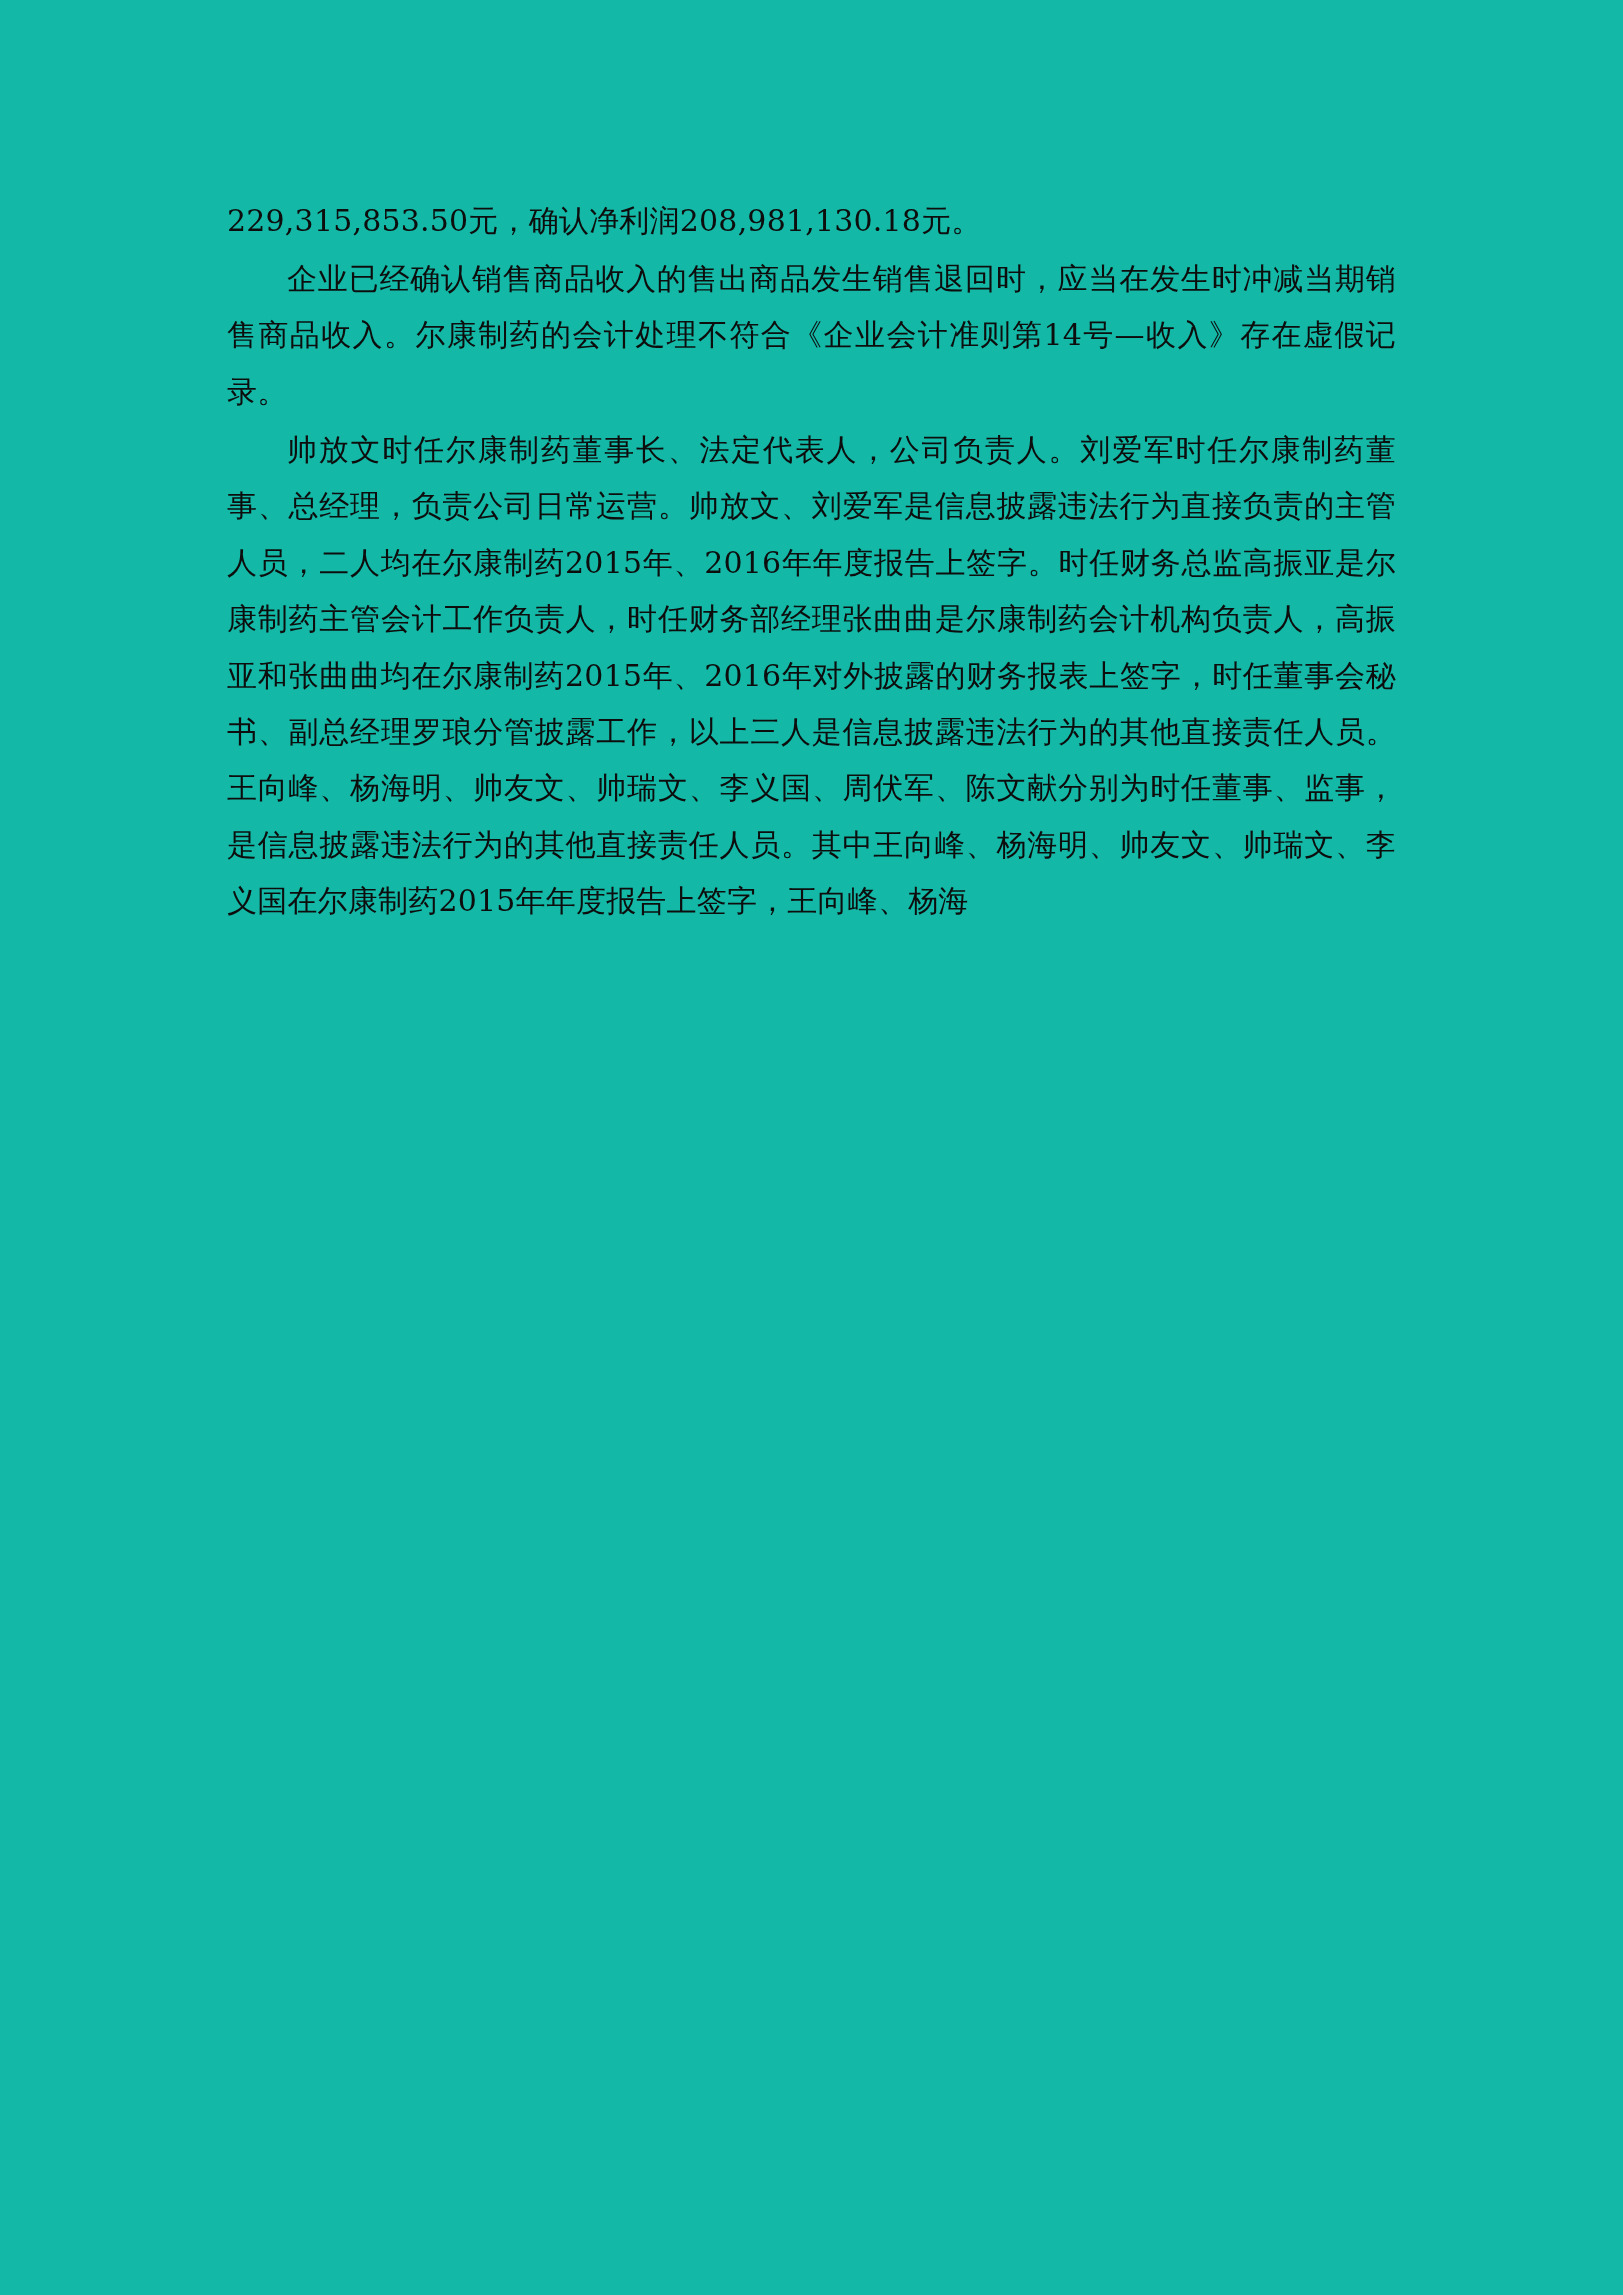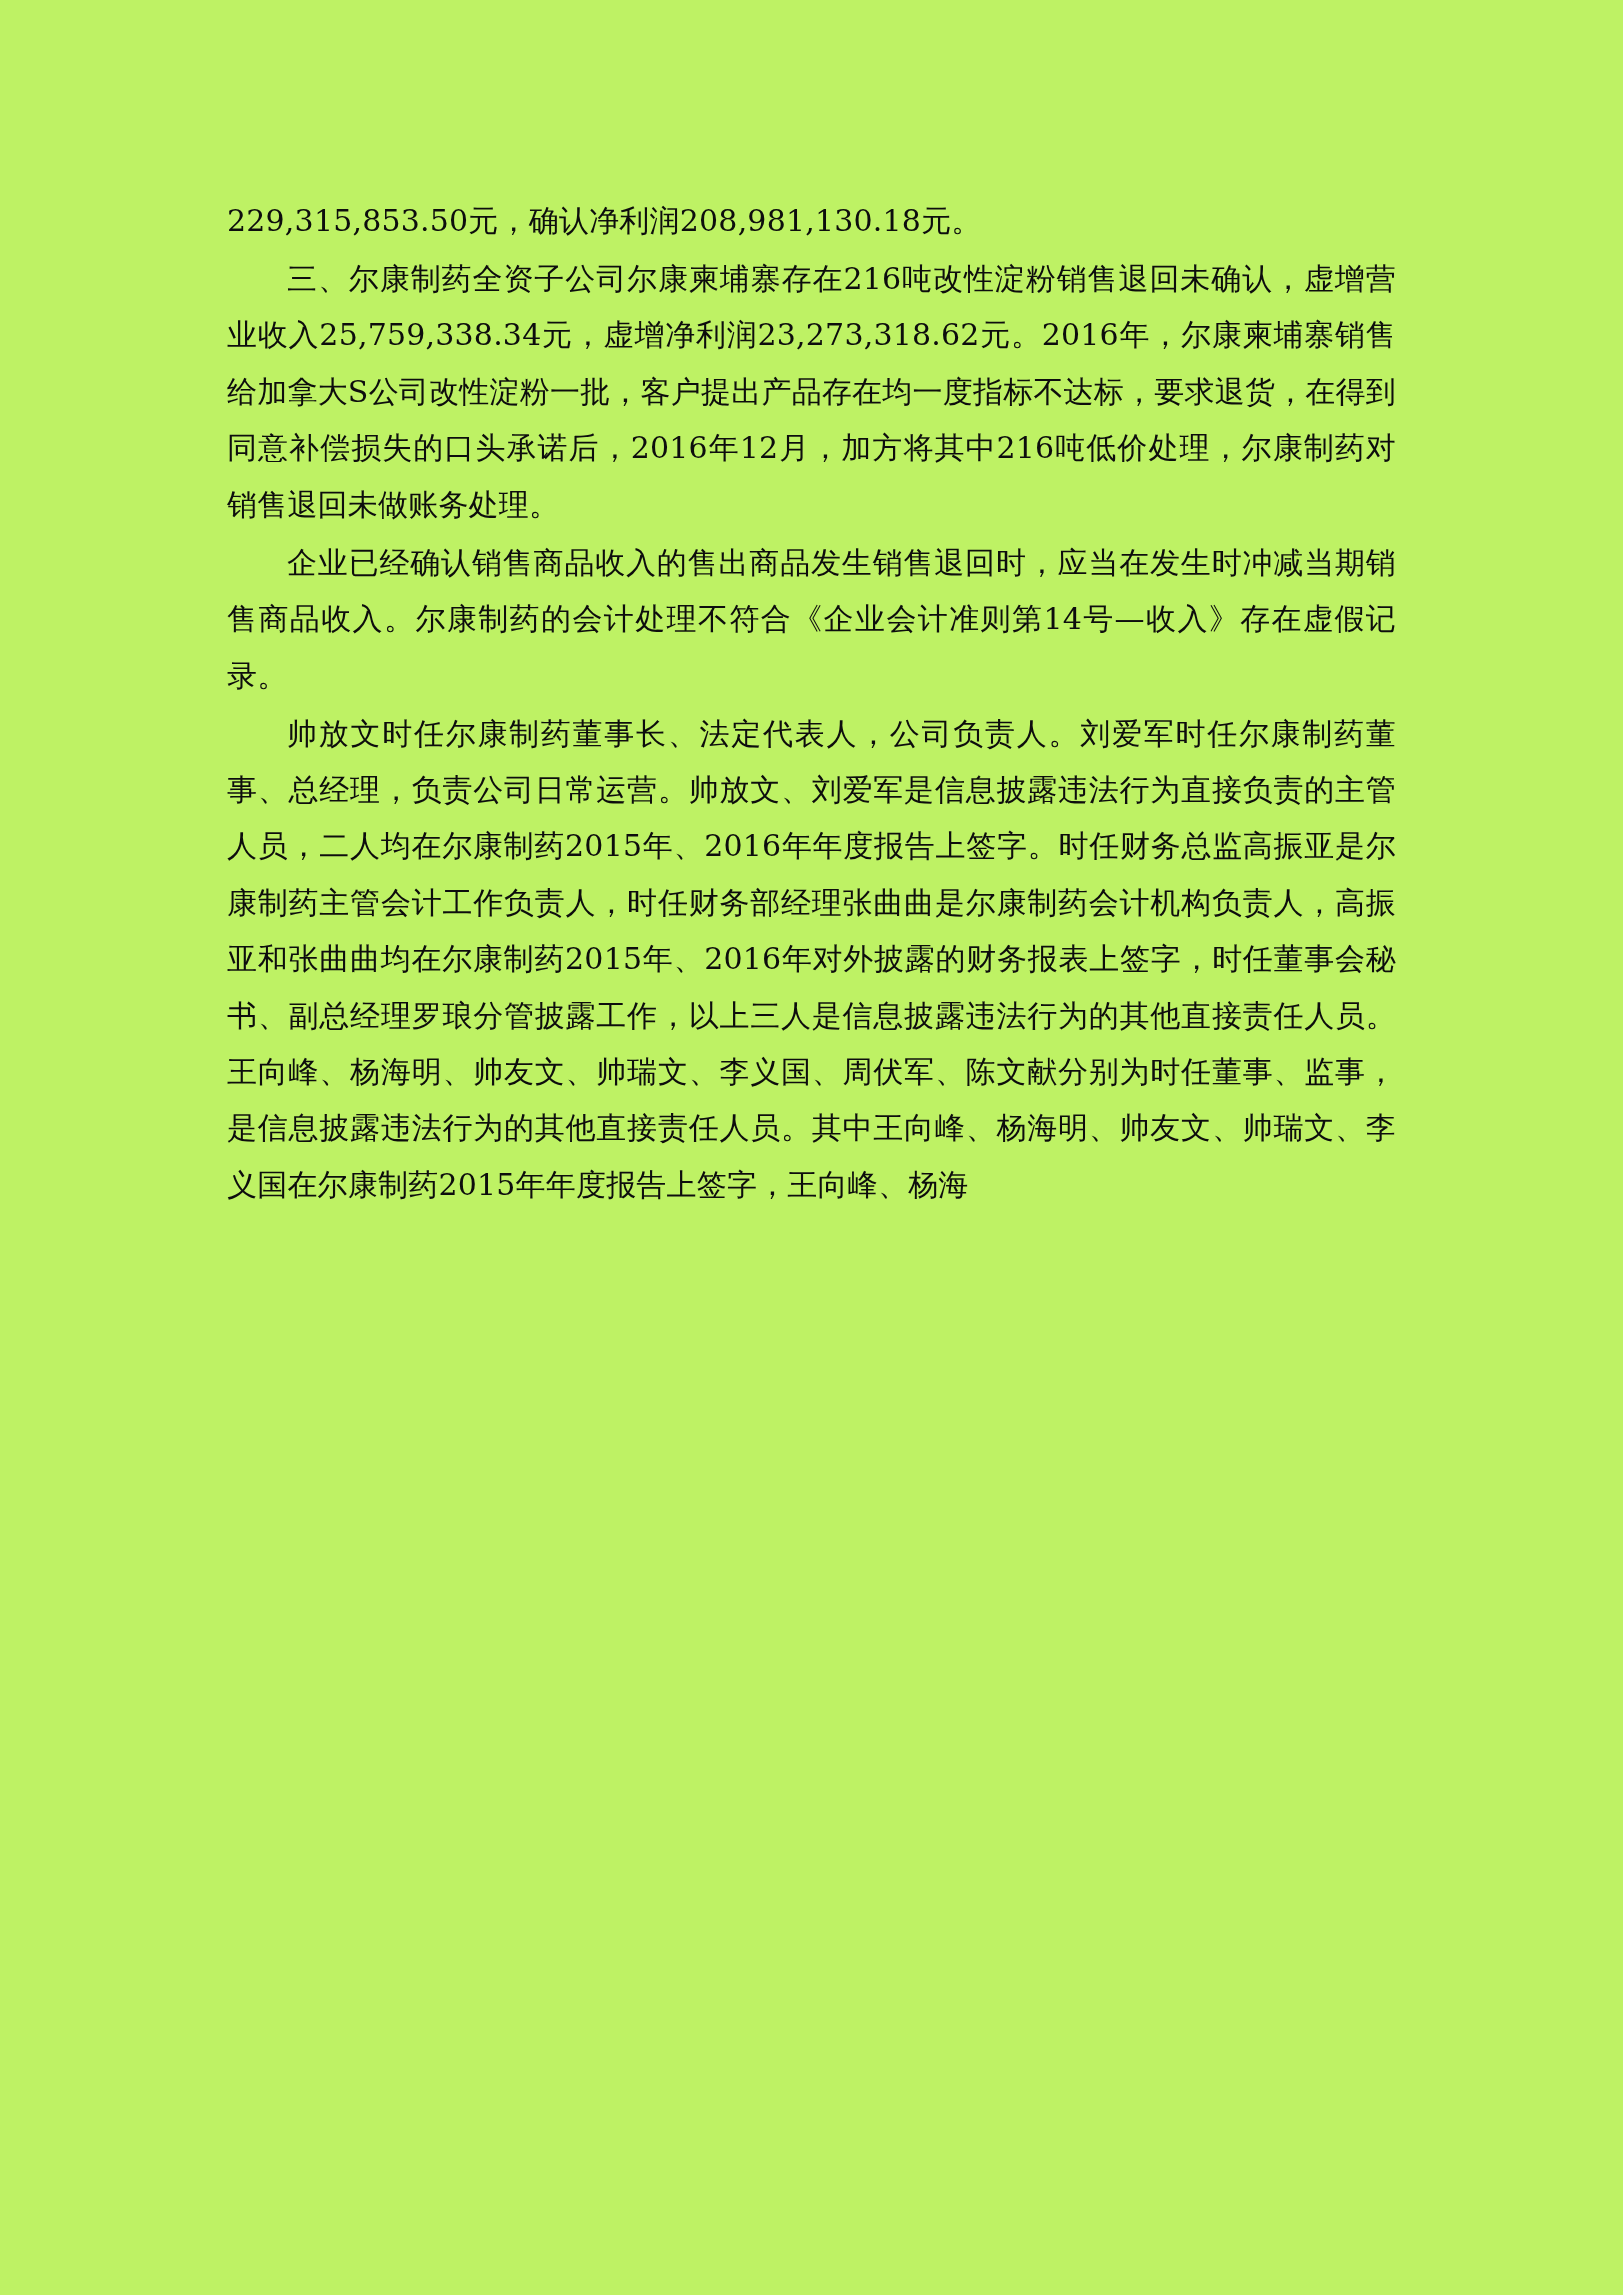--- a/index.html
+++ b/index.html
@@ -9,21 +9,21 @@
   }
   body {
     width: 1623px;
     min-height: 2295px;
     font-family: "DejaVu Serif", "Liberation Serif", serif;
   }
   .page {
     position: relative;
     width: 1623px;
     min-height: 2295px;
-    background: #bef264;
+    background: #14b8a6;
     box-sizing: border-box;
     padding: 193px 227px 111px 227px;
   }
   .doc-body {
     font-size: 30px;
     line-height: 1.88;
     color: #0d0d0d;
     text-align: justify;
     text-justify: inter-ideograph;
     letter-spacing: 0.2px;
@@ -35,18 +35,17 @@
   .para.no-indent {
     text-indent: 0;
   }
 </style>
 </head>
 <body>
 
 <div class="page">
   <div class="doc-body">
     <p class="para no-indent">229,315,853.50元，确认净利润208,981,130.18元。</p>
-    <p class="para">三、尔康制药全资子公司尔康柬埔寨存在216吨改性淀粉销售退回未确认，虚增营业收入25,759,338.34元，虚增净利润23,273,318.62元。2016年，尔康柬埔寨销售给加拿大S公司改性淀粉一批，客户提出产品存在均一度指标不达标，要求退货，在得到同意补偿损失的口头承诺后，2016年12月，加方将其中216吨低价处理，尔康制药对销售退回未做账务处理。</p>
     <p class="para">企业已经确认销售商品收入的售出商品发生销售退回时，应当在发生时冲减当期销售商品收入。尔康制药的会计处理不符合《企业会计准则第14号—收入》存在虚假记录。</p>
     <p class="para">帅放文时任尔康制药董事长、法定代表人，公司负责人。刘爱军时任尔康制药董事、总经理，负责公司日常运营。帅放文、刘爱军是信息披露违法行为直接负责的主管人员，二人均在尔康制药2015年、2016年年度报告上签字。时任财务总监高振亚是尔康制药主管会计工作负责人，时任财务部经理张曲曲是尔康制药会计机构负责人，高振亚和张曲曲均在尔康制药2015年、2016年对外披露的财务报表上签字，时任董事会秘书、副总经理罗琅分管披露工作，以上三人是信息披露违法行为的其他直接责任人员。王向峰、杨海明、帅友文、帅瑞文、李义国、周伏军、陈文献分别为时任董事、监事，是信息披露违法行为的其他直接责任人员。其中王向峰、杨海明、帅友文、帅瑞文、李义国在尔康制药2015年年度报告上签字，王向峰、杨海</p>
   </div>
 </div>
 
 
 </body></html>

